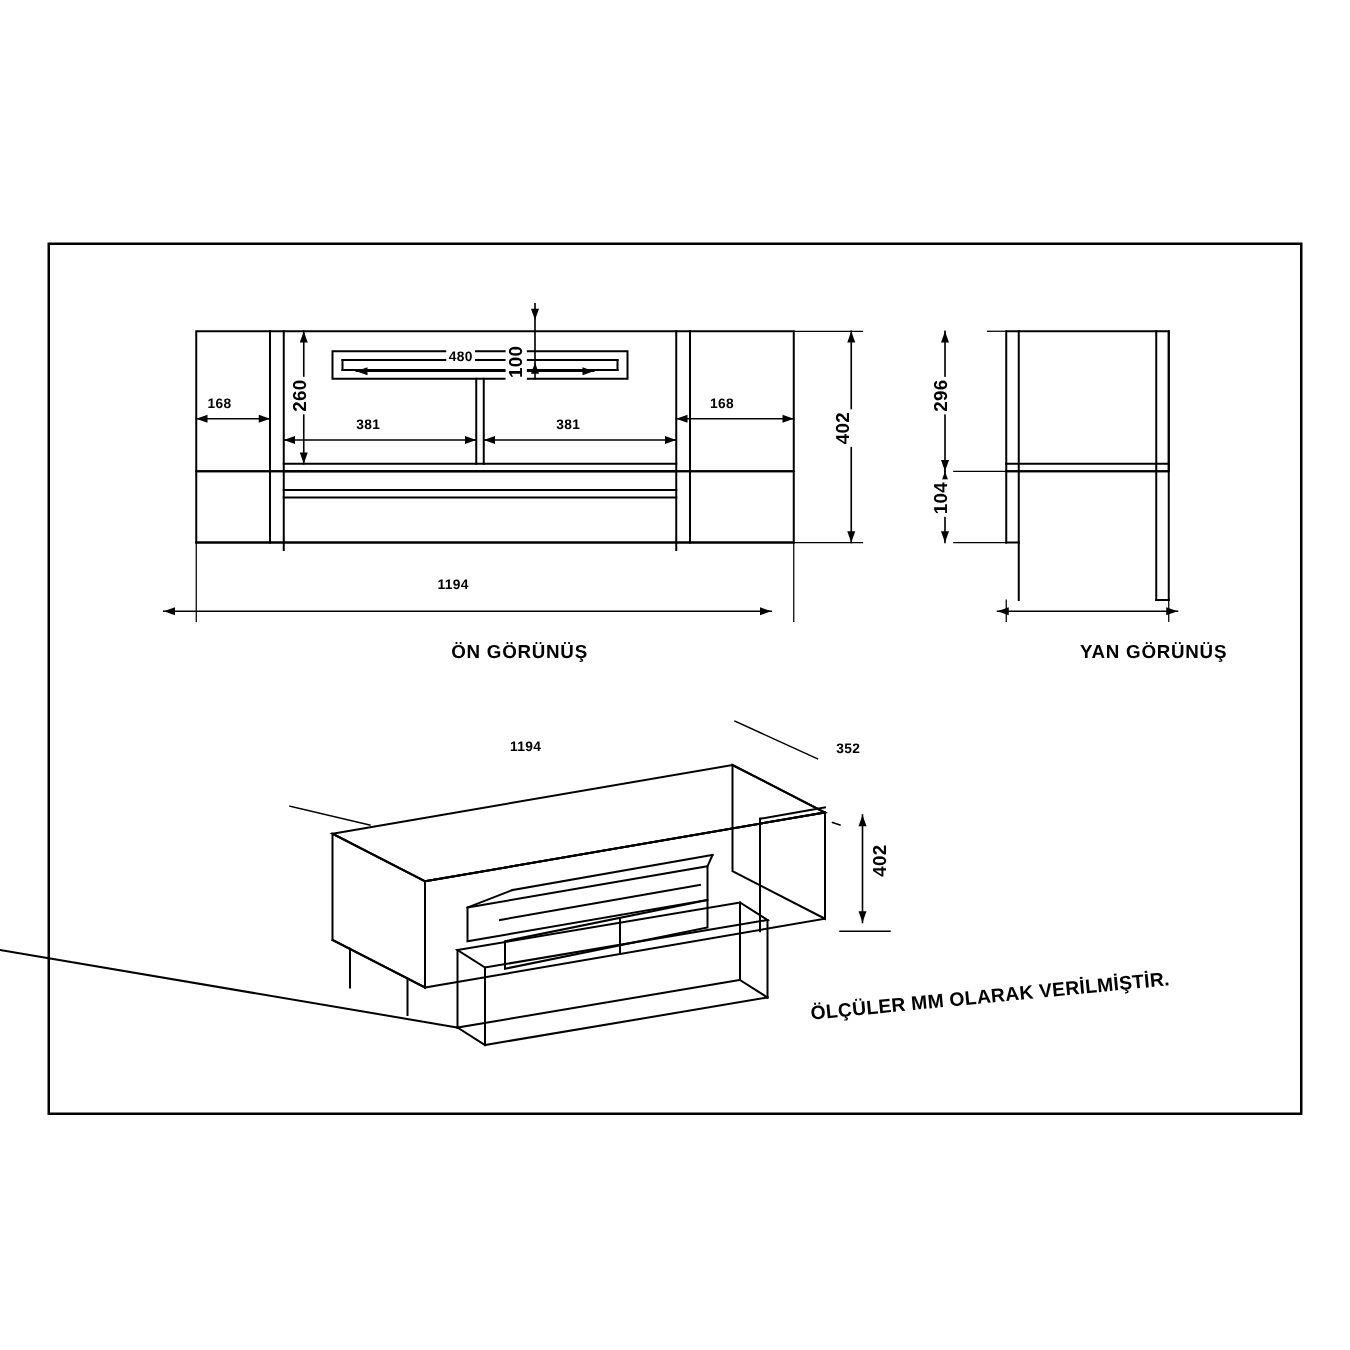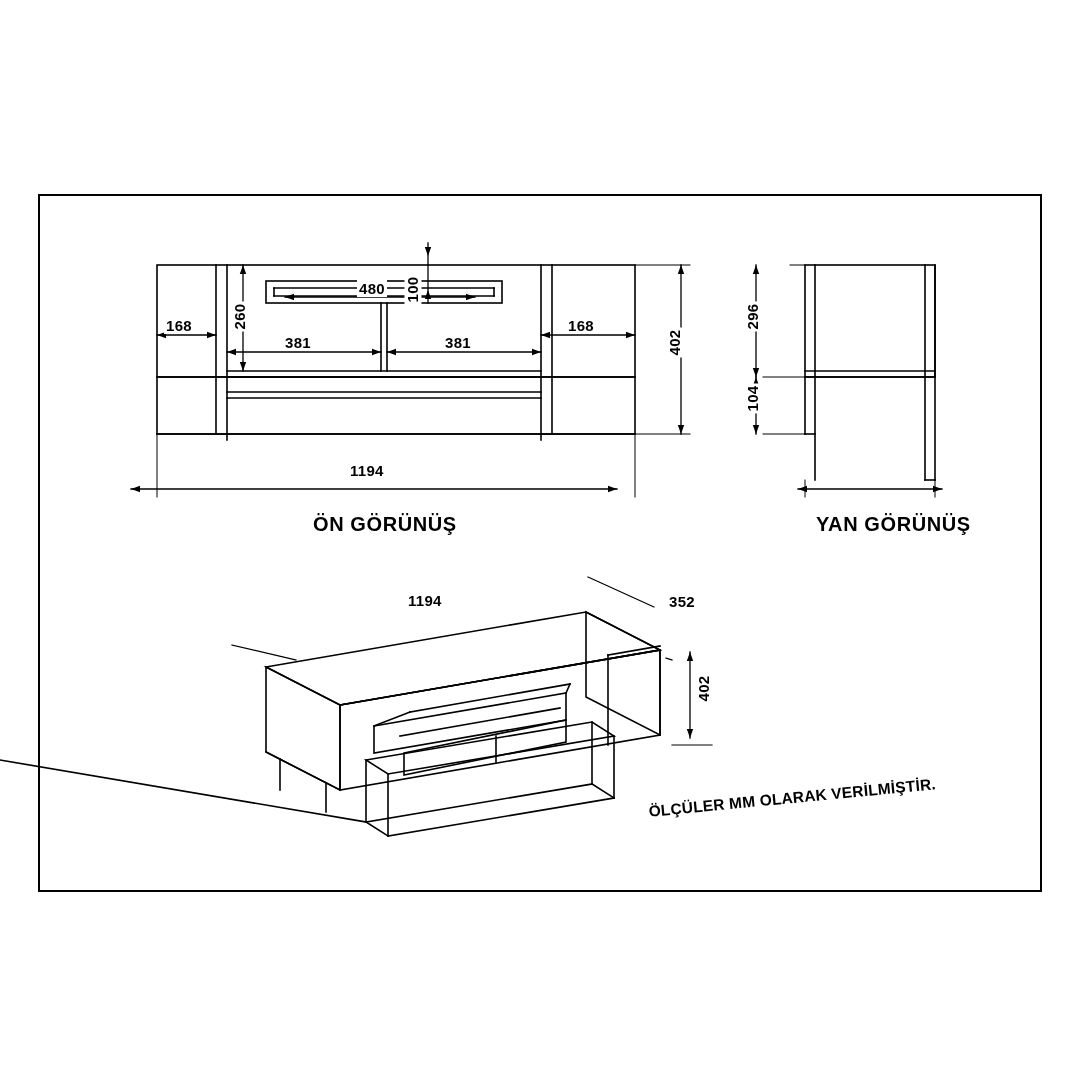--- a/index.html
+++ b/index.html
@@ -36,33 +36,34 @@
     height: 1080px;
   }
   .lbl {
     position: absolute;
     font-weight: bold;
     color: #000;
     white-space: nowrap;
     letter-spacing: 0.3px;
   }
   .dim {
-    font-size: 15px;
+    font-size: 11px;
     background: #ffffff;
     padding: 0 2px;
   }
   .dim-v {
     font-size: 15px;
     background: #ffffff;
     padding: 0 2px;
     transform-origin: center center;
   }
   .viewname {
-    font-size: 20px;
+    font-size: 15px;
     letter-spacing: 0.6px;
+    margin-left: 48px;
   }
   .note {
     font-size: 15.5px;
     letter-spacing: 0.2px;
   }
 </style>
 </head>
 <body>
 
 <div id="sheet">

